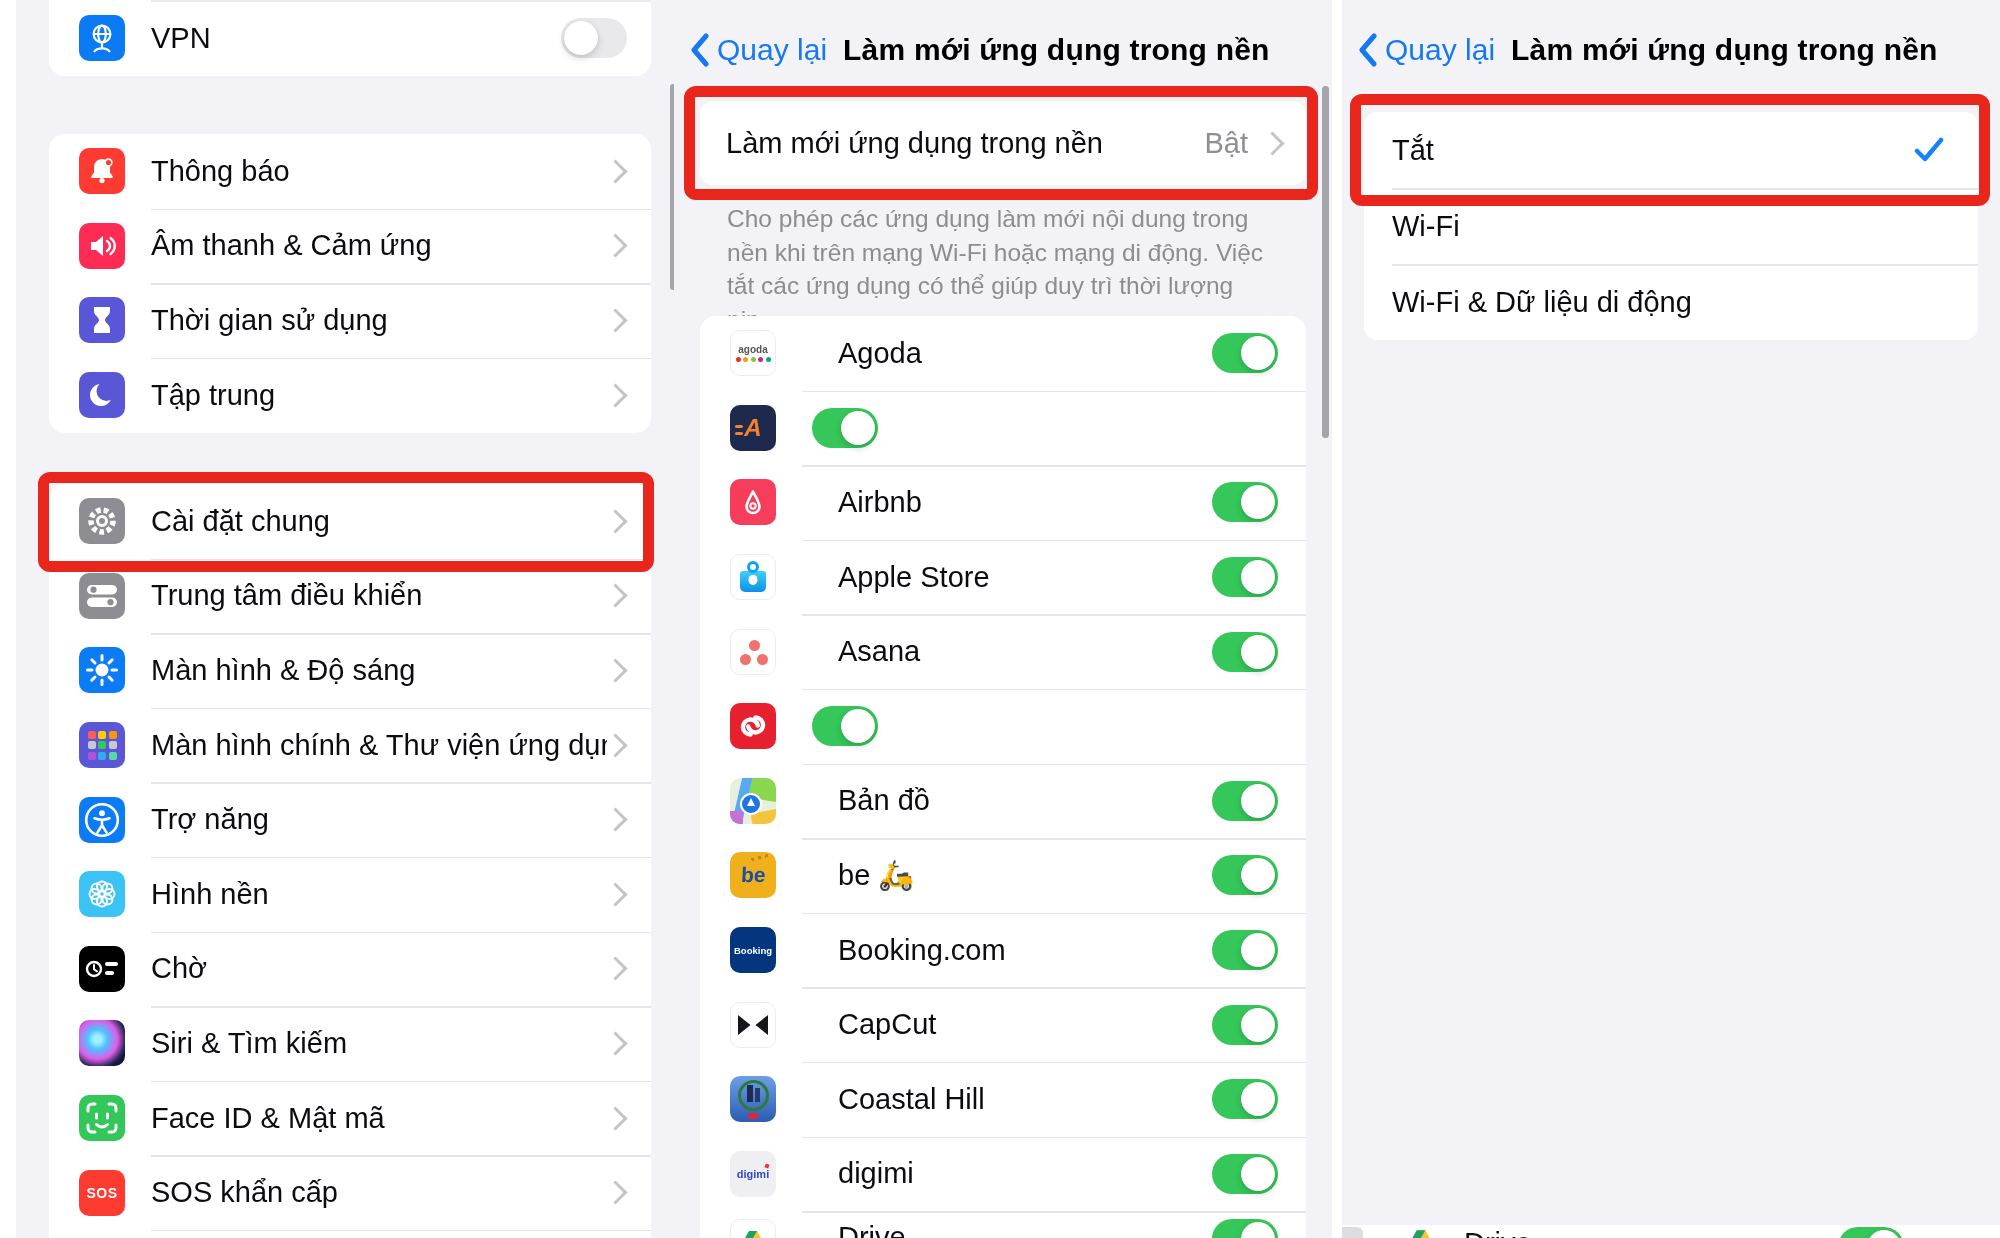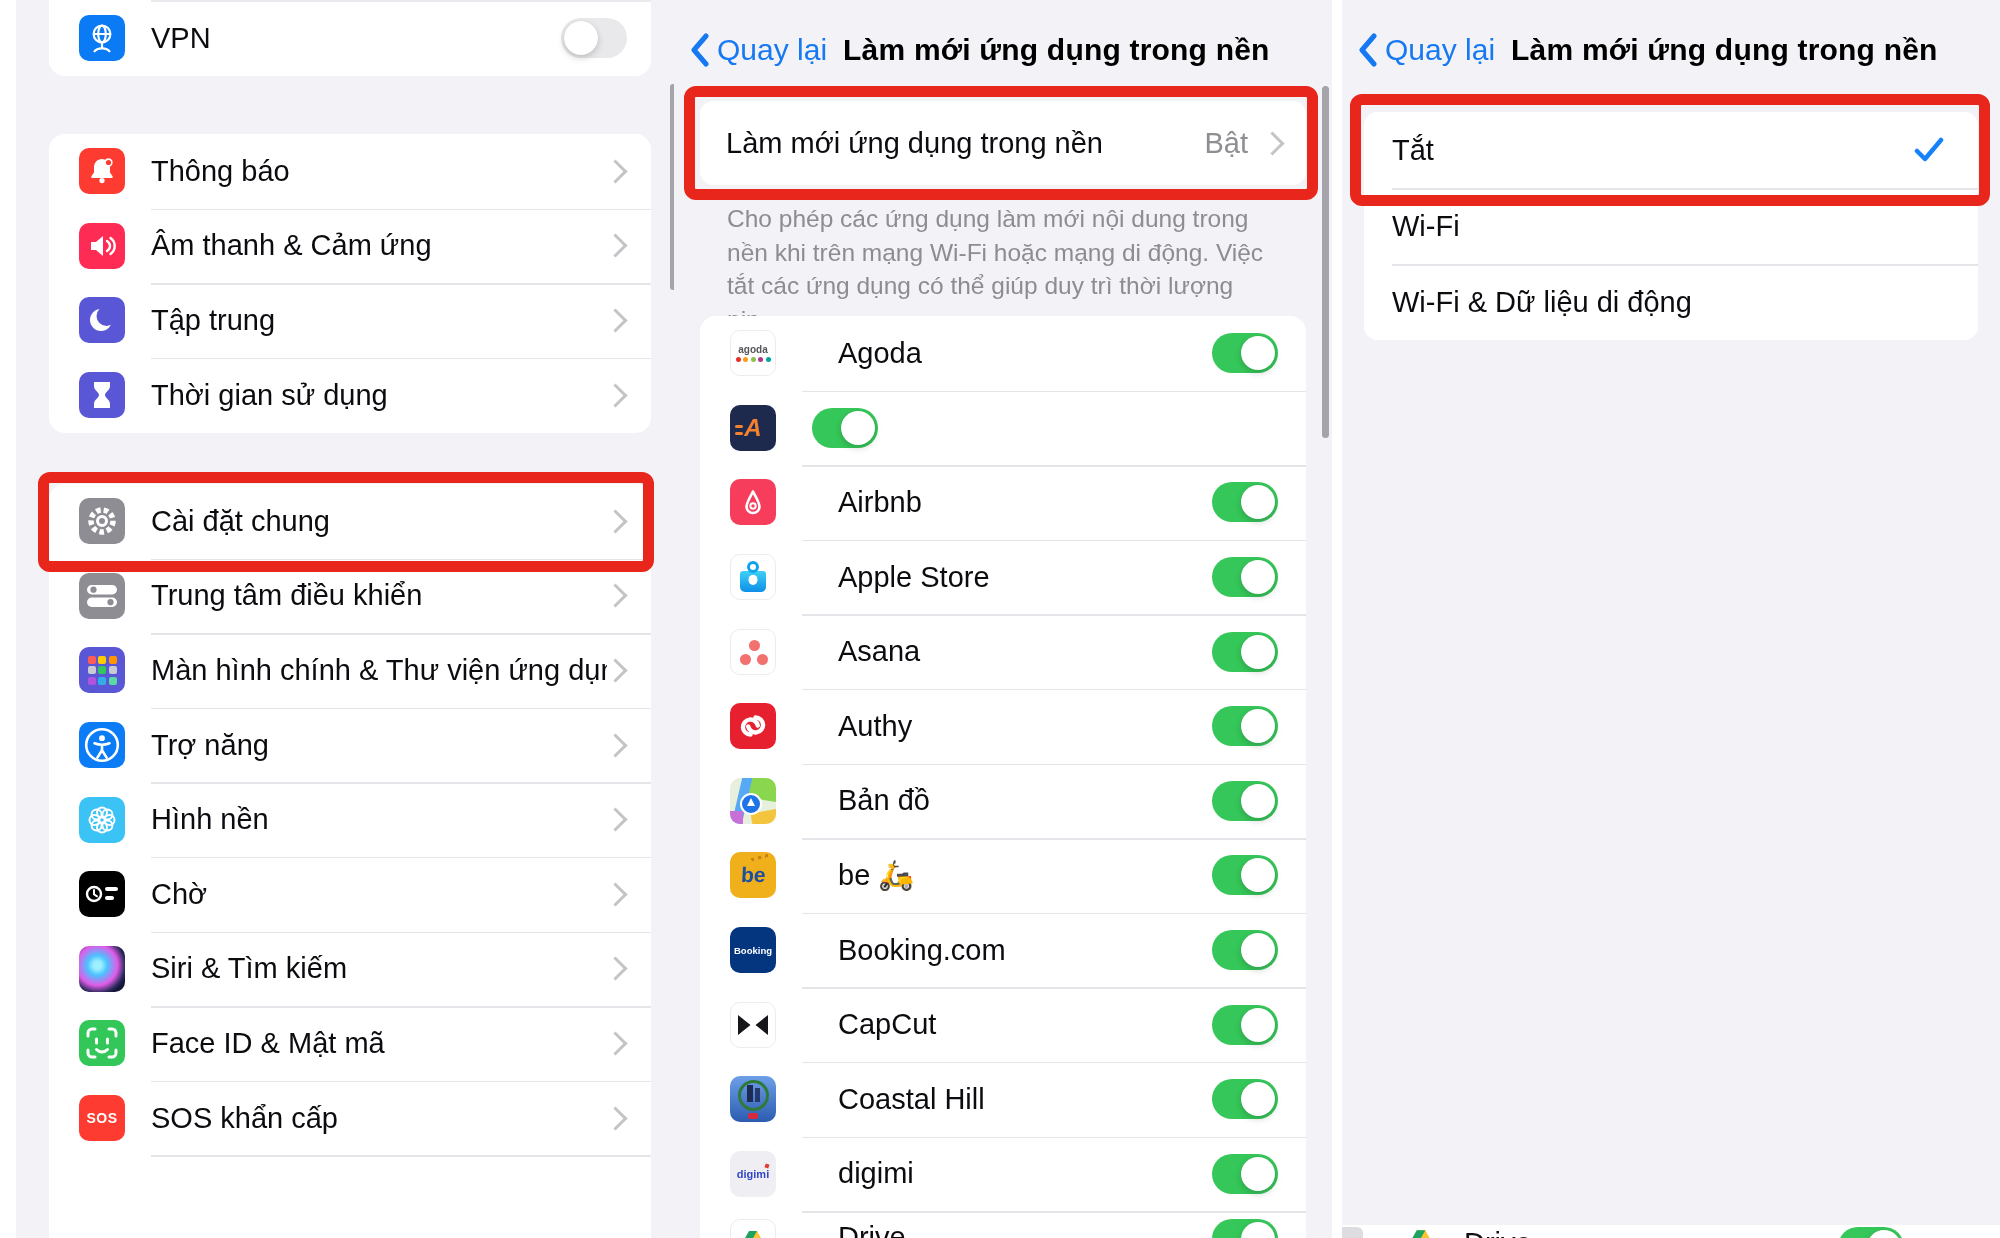--- a/index.html
+++ b/index.html
@@ -173,36 +173,36 @@
         <span class="ic ic-snd">
           <svg width="30" height="30" viewBox="0 0 30 30">
               <path fill="#fff" d="M4 11h5l7-6v20l-7-6H4z"></path>
               <path d="M20 10c1.8 1.2 3 3 3 5s-1.2 3.8-3 5M23.5 7c2.6 1.8 4.2 4.6 4.2 8s-1.6 6.2-4.2 8" stroke="#fff" stroke-width="2.4" fill="none" stroke-linecap="round"></path>
             </svg>
         </span>
         <span class="lbl">Âm thanh &amp; Cảm ứng</span>
         <span class="chev"></span>
       </div>
       <div class="prow dv">
+        <span class="ic ic-hour">
+          <svg width="28" height="30" viewBox="0 0 28 30">
+              <path fill="#fff" d="M6 2h16v4c0 4.5-5 6-5 9s5 4.5 5 9v4H6v-4c0-4.5 5-6 5-9S6 10.5 6 6z"></path>
+            </svg>
+        </span>
+        <span class="lbl">Thời gian sử dụng</span>
+        <span class="chev"></span>
+      </div>
+      <div class="prow dv">
         <span class="ic ic-moon">
           <svg width="30" height="30" viewBox="0 0 30 30">
               <circle cx="14" cy="15" r="11" fill="#fff"></circle>
               <circle cx="19.5" cy="11" r="10" fill="#5a57d6"></circle>
             </svg>
         </span>
         <span class="lbl">Tập trung</span>
-        <span class="chev"></span>
-      </div>
-      <div class="prow dv">
-        <span class="ic ic-hour">
-          <svg width="28" height="30" viewBox="0 0 28 30">
-              <path fill="#fff" d="M6 2h16v4c0 4.5-5 6-5 9s5 4.5 5 9v4H6v-4c0-4.5 5-6 5-9S6 10.5 6 6z"></path>
-            </svg>
-        </span>
-        <span class="lbl">Thời gian sử dụng</span>
         <span class="chev"></span>
       </div>
     </div>
 
     <div class="card" id="cardC">
       <div class="prow">
         <span class="ic ic-gear">
           <svg width="36" height="36" viewBox="0 0 36 36">
               <circle cx="18" cy="18" r="11" fill="none" stroke="#fff" stroke-width="5.5" stroke-dasharray="4.6 3"></circle>
               <circle cx="18" cy="18" r="4.5" fill="none" stroke="#fff" stroke-width="3"></circle>
@@ -216,20 +216,32 @@
           <svg width="34" height="34" viewBox="0 0 34 34">
               <g fill="#fff">
                 <rect x="2" y="6" width="30" height="9.5" rx="4.7"></rect>
                 <rect x="2" y="18.5" width="30" height="9.5" rx="4.7"></rect>
               </g>
               <circle cx="8.5" cy="10.7" r="3.1" fill="#8d8d93"></circle>
               <circle cx="25.5" cy="23.2" r="3.1" fill="#8d8d93"></circle>
             </svg>
         </span>
         <span class="lbl">Trung tâm điều khiển</span>
+        <span class="chev"></span>
+      </div>
+      <div class="prow dv">
+        <span class="ic ic-sun">
+          <svg width="36" height="36" viewBox="0 0 36 36">
+              <circle cx="18" cy="18" r="6.5" fill="#fff"></circle>
+              <g stroke="#fff" stroke-width="3" stroke-linecap="round">
+                <path d="M18 3.5v4.5M18 28v4.5M3.5 18H8M28 18h4.5M7.8 7.8l3.2 3.2M25 25l3.2 3.2M7.8 28.2L11 25M25 11l3.2-3.2"></path>
+              </g>
+            </svg>
+        </span>
+        <span class="lbl">Màn hình &amp; Độ sáng</span>
         <span class="chev"></span>
       </div>
       <div class="prow dv">
         <span class="ic ic-grid">
           <span class="grid9">
               <span style="background:#ff5b57"></span>
               <span style="background:#ffcc00"></span>
               <span style="background:#ff9500"></span>
               <span style="background:#c9c9d2"></span>
               <span style="background:#34c759"></span>
@@ -403,21 +415,20 @@
 
       <div class="arow dv">
         <span class="ic ic-aut">
           <svg width="32" height="32" viewBox="0 0 32 32">
               <g fill="none" stroke="#fff" stroke-width="4.4" stroke-linecap="round">
                 <path d="M13.5 24.5a7.5 7.5 0 1 1 7.3-9"></path>
                 <path d="M18.5 7.5a7.5 7.5 0 1 1-7.3 9"></path>
               </g>
             </svg>
         </span>
-        <span class="lbl">Authy</span>
         <span class="tg on">
             <i></i>
           </span>
       </div>
 
       <div class="arow dv">
         <span class="ic ic-map">
           <span class="mp-g"></span>
             <span class="mp-b"></span>
             <span class="mp-p"></span>

